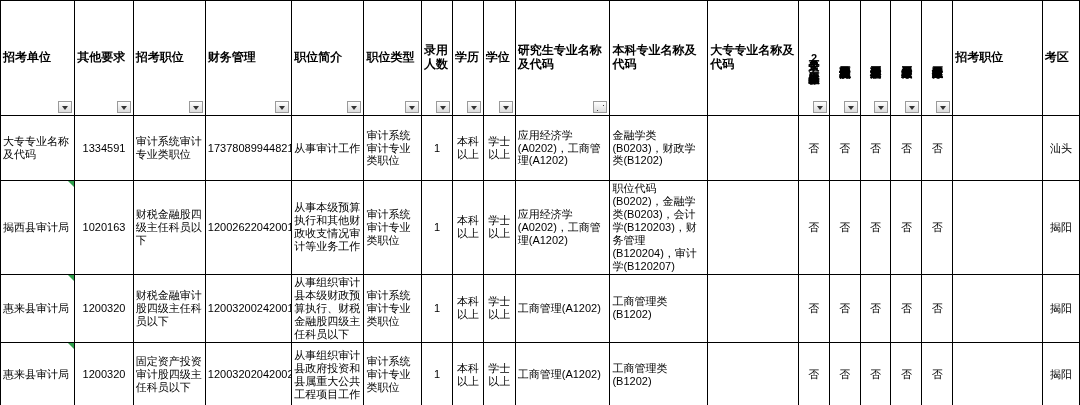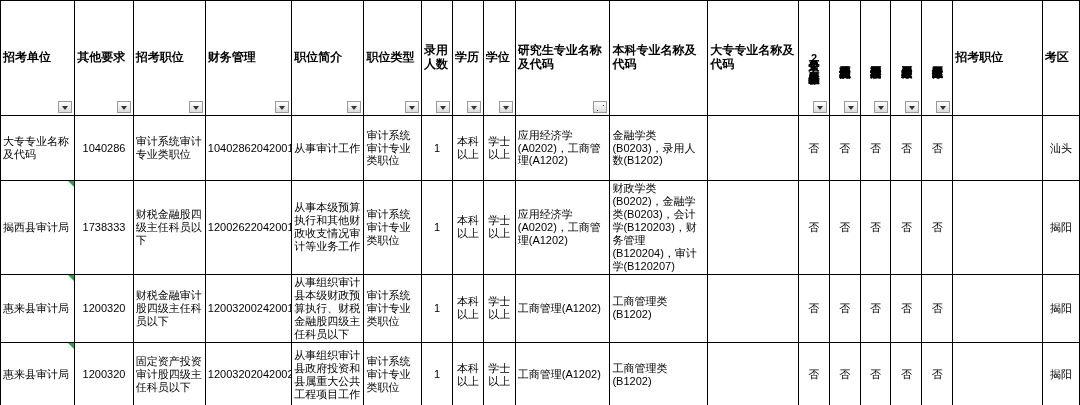--- a/index.html
+++ b/index.html
@@ -201,54 +201,54 @@
         <span class="htext">招考职位</span>
       </td>
       <td>
         <span class="htext">考区</span>
       </td>
     </tr>
   </thead>
   <tbody>
     <tr class="data-row">
       <td class="c-left">大专专业名称及代码</td>
-      <td class="c-center">1040286</td>
-      <td class="c-left">审计系统审计专业类职位</td>
-      <td class="c-center">10402862042001</td>
+      <td class="c-center">1334591</td>
+      <td class="c-left">审计系统审计专业类职位</td>
+      <td class="c-center">17378089944821</td>
       <td class="c-left">从事审计工作</td>
       <td class="c-left">审计系统审计专业类职位</td>
       <td class="c-center">1</td>
       <td class="c-center">本科以上</td>
       <td class="c-center">学士以上</td>
       <td class="c-left">应用经济学(A0202)，工商管理(A1202)</td>
-      <td class="c-left">金融学类(B0203)，录用人数(B1202)</td>
+      <td class="c-left">金融学类(B0203)，财政学类(B1202)</td>
       <td class="c-left"></td>
       <td class="c-center">否</td>
       <td class="c-center">否</td>
       <td class="c-center">否</td>
       <td class="c-center">否</td>
       <td class="c-center">否</td>
       <td class="c-left"></td>
       <td class="c-center">汕头</td>
     </tr>
     <tr class="data-row">
       <td class="c-left cell-note">
         <span class="corner-mark"></span>
         <span>揭西县审计局</span>
       </td>
-      <td class="c-center">1738333</td>
+      <td class="c-center">1020163</td>
       <td class="c-left">财税金融股四级主任科员以下</td>
       <td class="c-center">12002622042001</td>
       <td class="c-left">从事本级预算执行和其他财政收支情况审计等业务工作</td>
       <td class="c-left">审计系统审计专业类职位</td>
       <td class="c-center">1</td>
       <td class="c-center">本科以上</td>
       <td class="c-center">学士以上</td>
       <td class="c-left">应用经济学(A0202)，工商管理(A1202)</td>
-      <td class="c-left">财政学类(B0202)，金融学类(B0203)，会计学(B120203)，财务管理(B120204)，审计学(B120207)</td>
+      <td class="c-left">职位代码(B0202)，金融学类(B0203)，会计学(B120203)，财务管理(B120204)，审计学(B120207)</td>
       <td class="c-left"></td>
       <td class="c-center">否</td>
       <td class="c-center">否</td>
       <td class="c-center">否</td>
       <td class="c-center">否</td>
       <td class="c-center">否</td>
       <td class="c-left"></td>
       <td class="c-center">揭阳</td>
     </tr>
     <tr class="data-row">

